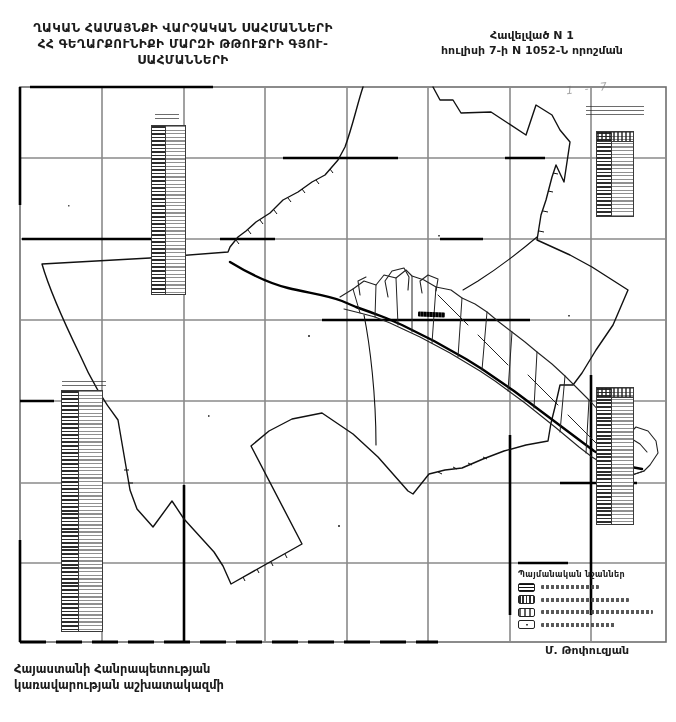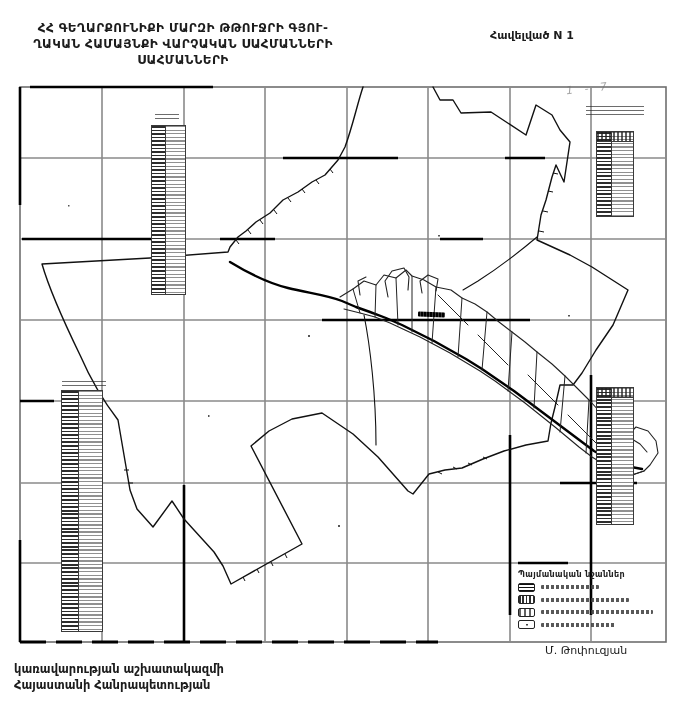--- a/index.html
+++ b/index.html
@@ -63,36 +63,37 @@
     position:absolute;left:418px;top:312px;width:27px;height:5px;border-radius:1px;
     background:repeating-linear-gradient(90deg,#000 0 2px,#3c3c3c 2px 3px);
     transform:rotate(2deg);
   }
   
   .footer-left{
     position:absolute;left:14px;top:661px;font-weight:700;font-size:11.5px;
     line-height:1.4;color:#1c1c1c;
   }
   .signature{
-    position:absolute;left:545px;top:644px;font-weight:400;font-size:11px;color:#1c1c1c;text-align:center;
+    position:absolute;left:545px;top:644px;font-weight:700;font-size:11px;color:#1c1c1c;text-align:center;
   }
 </style>
 </head>
 <body>
 
 <div class="page">
 
   <div class="hdr-left">
+    <div>ՂԱԿԱՆ ՀԱՄԱՅՆՔԻ ՎԱՐՉԱԿԱՆ ՍԱՀՄԱՆՆԵՐԻ</div>
     <div>ՀՀ ԳԵՂԱՐՔՈՒՆԻՔԻ ՄԱՐԶԻ ԹԹՈՒՋՐԻ ԳՅՈՒ-</div>
-    <div>ՂԱԿԱՆ ՀԱՄԱՅՆՔԻ ՎԱՐՉԱԿԱՆ ՍԱՀՄԱՆՆԵՐԻ</div>
     <div>ՍԱՀՄԱՆՆԵՐԻ</div>
   </div>
 
   <div class="hdr-right">
     <div>Հավելված N 1</div>
+    <div>հուլիսի 7-ի N 1052-Ն որոշման</div>
   </div>
 
   <div class="handwrite">1 - 7</div>
 
   <svg class="map" viewBox="0 0 660 562" xmlns="http://www.w3.org/2000/svg">
 
     <g stroke="#8a8a8a" stroke-width="1.6" fill="none">
       <rect x="12" y="2" width="646" height="555" stroke="#6f6f6f"></rect>
       <line x1="94" y1="2" x2="94" y2="557"></line>
       <line x1="176" y1="2" x2="176" y2="557"></line>
@@ -236,18 +237,18 @@
       <span class="sym s3"></span>
       <span class="squig" style="width:112px;"></span>
     </div>
     <div class="lrow">
       <span class="sym s4"></span>
       <span class="squig" style="width:74px;"></span>
     </div>
   </div>
 
   <div class="footer-left">
+    <div>Հայաստանի Հանրապետության</div>
     <div>կառավարության աշխատակազմի</div>
-    <div>Հայաստանի Հանրապետության</div>
   </div>
   <div class="signature">Մ. Թոփուզյան</div>
 
 </div>
 
 </body></html>

